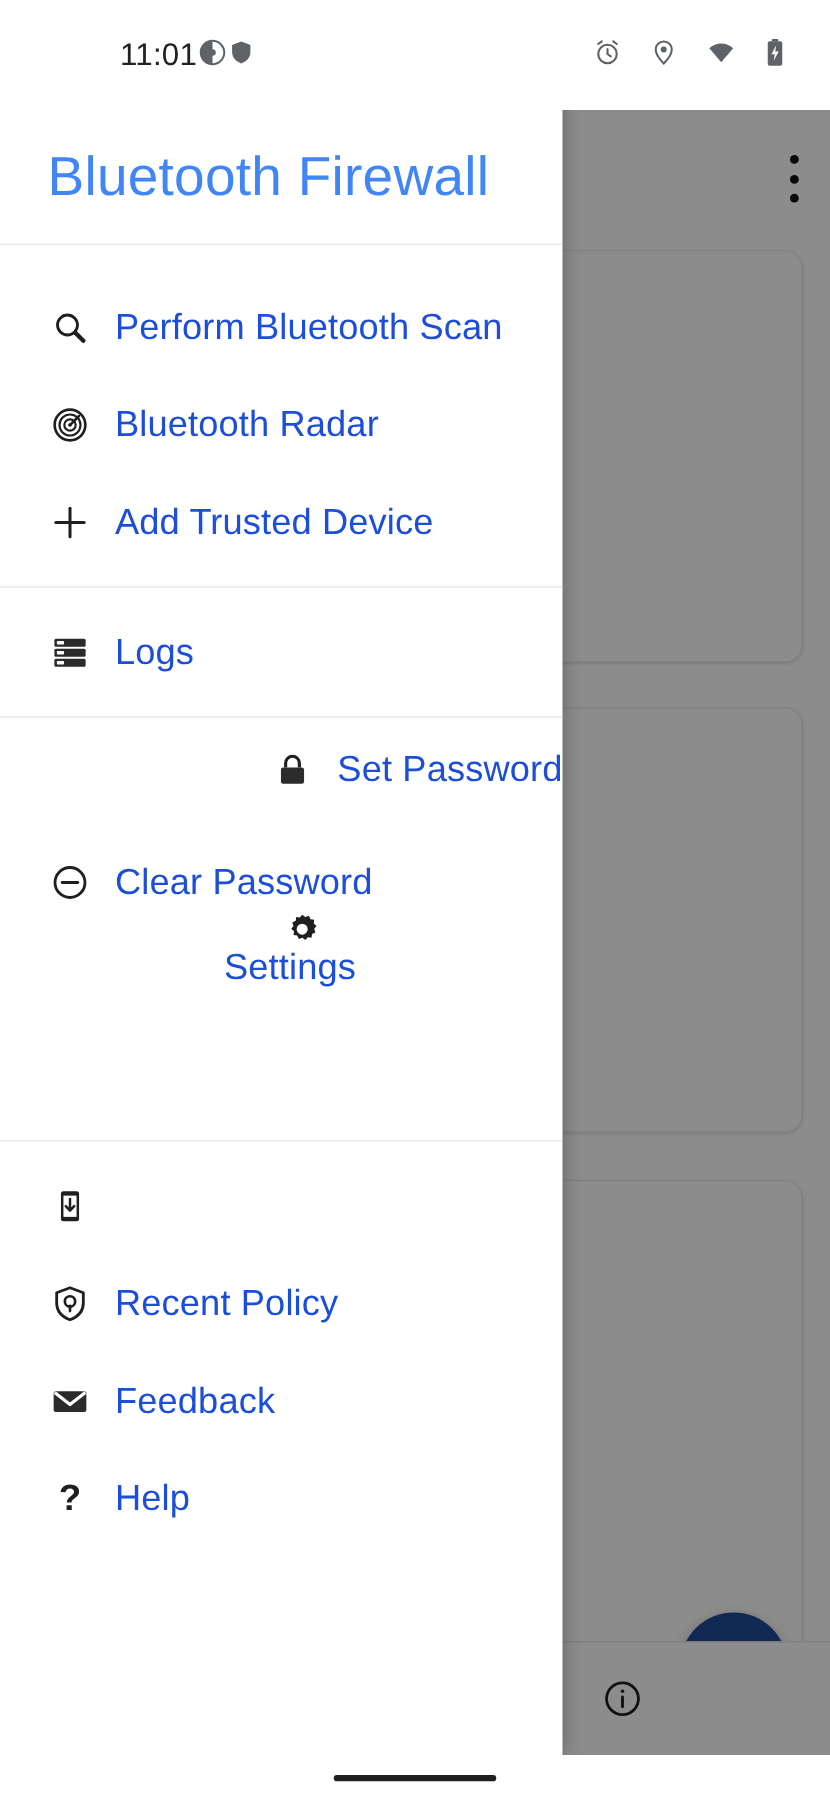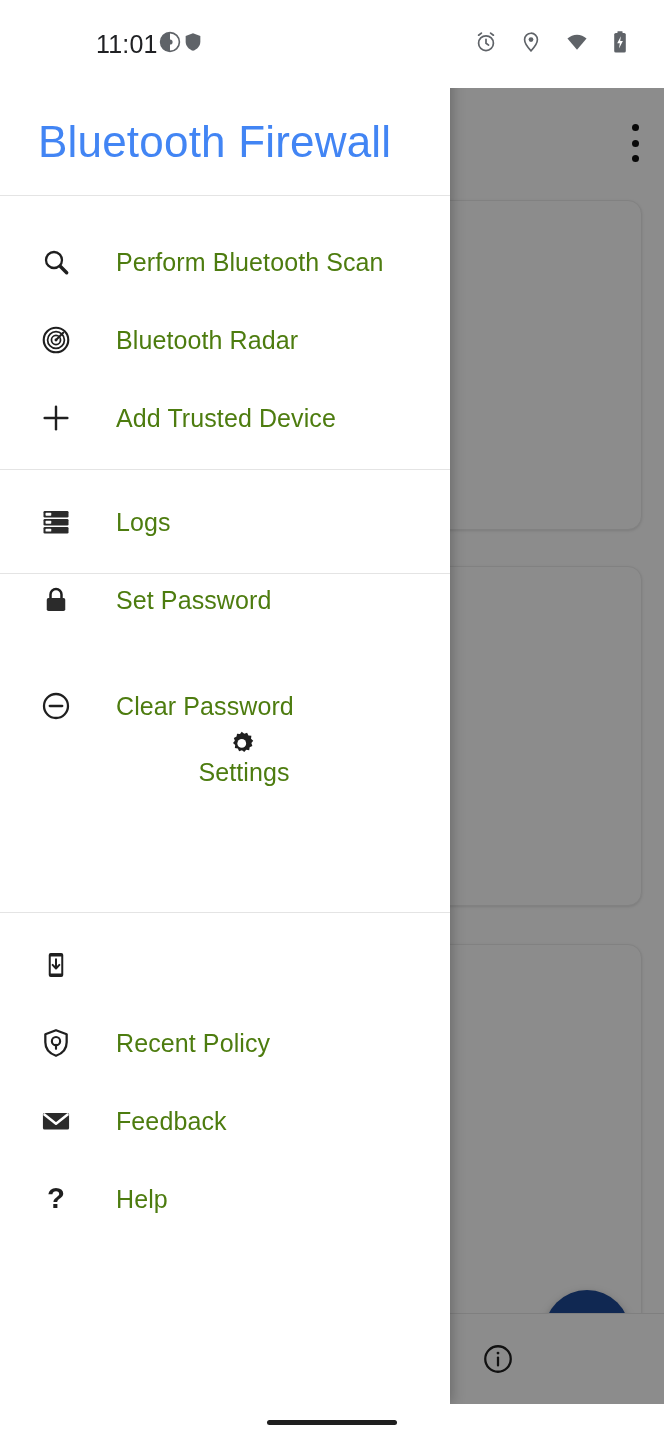--- a/index.html
+++ b/index.html
@@ -128,22 +128,22 @@
     position:absolute;left:0;width:450px;height:56px;
     display:flex;align-items:center;
     cursor:pointer;
   }
   .menu-icon{
     width:44px;min-width:44px;margin-left:34px;
     display:flex;align-items:center;justify-content:center;
     color:#1f1f1f;
   }
   .menu-label{
-    margin-left:38px;
-    font-size:25px;color:#4d7c0f;font-weight:400;letter-spacing:.1px;
+    margin-left:14px;
+    font-size:29px;color:#1d4ed8;font-weight:400;letter-spacing:.1px;
     white-space:nowrap;
   }
 
   
   #navbar{
     position:absolute;left:0;bottom:0;width:664px;height:36px;background:#ffffff;
     z-index:40;display:flex;align-items:center;justify-content:center;
   }
   #nav-pill{width:130px;height:5px;border-radius:3px;background:#1f1f1f;}
 </style>
@@ -284,21 +284,21 @@
         <rect x="3.6" y="11" width="4.6" height="2.3" rx=".5" fill="#ffffff"></rect>
         <rect x="2" y="16" width="20" height="5.1" rx="1" fill="#2b2b2b"></rect>
         <rect x="3.6" y="17.4" width="4.6" height="2.3" rx=".5" fill="#ffffff"></rect>
       </svg>
     </span>
     <span class="menu-label">Logs</span>
   </div>
 
   <div class="divider" id="dv3"></div>
 
-  <div class="menu-item" style="top:572px;">
+  <div class="menu-item" style="top:588px;justify-content:flex-end;">
     <span class="menu-icon">
       <svg width="30" height="30" viewBox="0 0 24 24">
         <path d="M7.6 10.4 V7.6 a4.4 4.4 0 0 1 8.8 0 V10.4" fill="none" stroke="#1f1f1f" stroke-width="2"></path>
         <rect x="4.6" y="10.4" width="14.8" height="10.4" rx="1.4" fill="#2b2b2b"></rect>
       </svg>
     </span>
     <span class="menu-label">Set Password</span>
   </div>
 
   <div class="menu-item" style="top:678px;">

